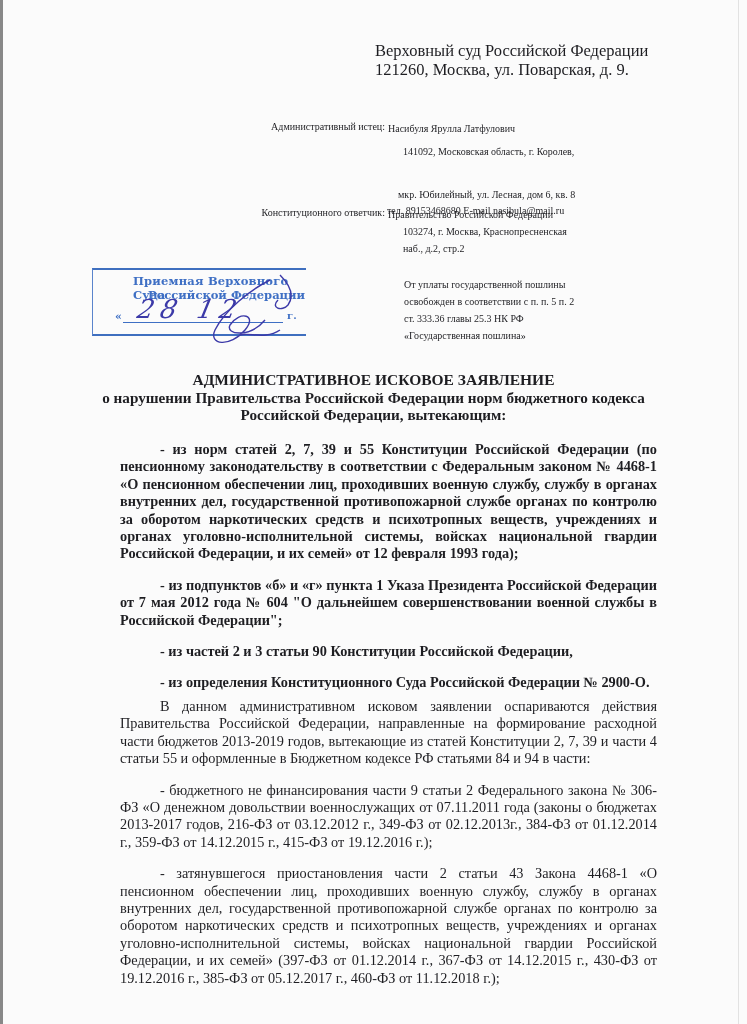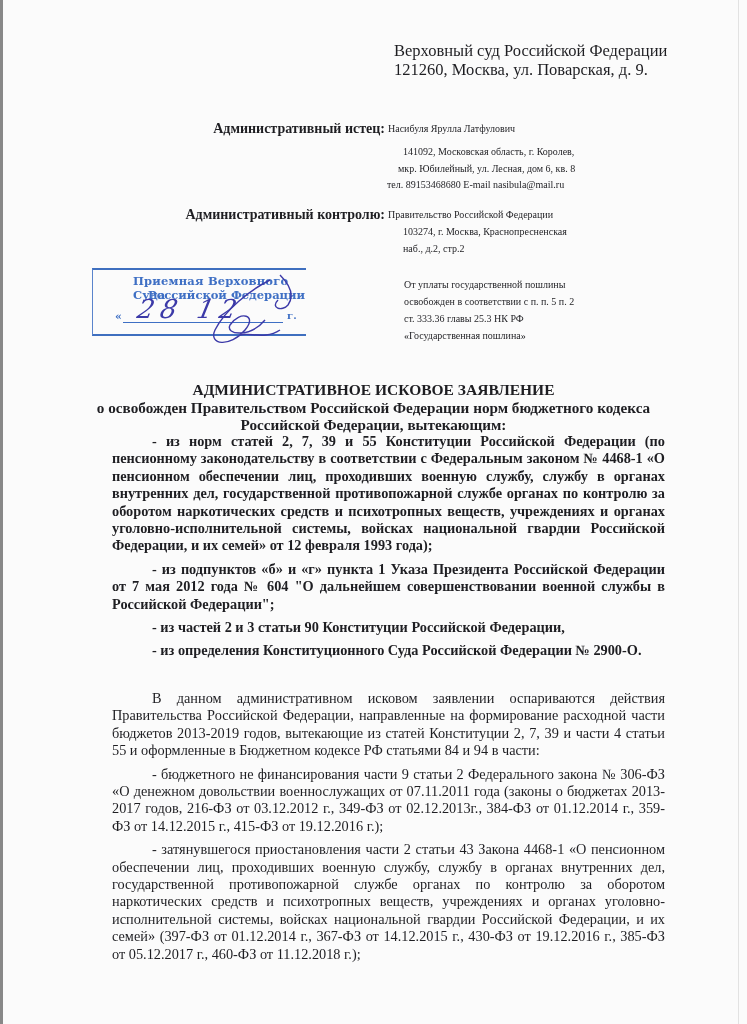--- a/index.html
+++ b/index.html
@@ -7,57 +7,57 @@
     width: 747px; height: 1024px; overflow: hidden;
     background: #fbfbfb;
     font-family: "Liberation Serif", serif;
     color: #1e1e22;
     position: relative;
   }
   .page { position: absolute; left: 0; top: 0; width: 747px; height: 1024px; }
   .left-edge { position: absolute; left: 0; top: 0; width: 3px; height: 1024px; background: #2a2a2a; opacity: .55; }
   .right-edge { position: absolute; right: 8px; top: 0; width: 1px; height: 1024px; background: #e2e2e2; }
   .abs { position: absolute; }
-  .court { left: 394px; top: 41px; font-size: 16.5px; line-height: 19px; }
-  .party-label { font-weight: bold; font-size: 14px; text-align: right; }
+  .court { left: 375px; top: 41px; font-size: 16.5px; line-height: 19px; }
+  .party-label { font-weight: normal; font-size: 10px; text-align: right; }
   .party-text { font-size: 10px; line-height: 16.5px; }
   .plaintiff-label { left: 150px; width: 235px; top: 121px; }
   .plaintiff-name { left: 388px; top: 121px; }
   .plaintiff-addr { left: 387px; top: 144px; }
   .plaintiff-addr div:nth-child(1) { padding-left: 16px; }
-  .plaintiff-addr div:nth-child(2) { padding-left: 11px; }
+  .plaintiff-addr div:nth-child(2) { padding-left: 11px; margin-top: 26px; }
   .plaintiff-addr div:nth-child(3) { padding-left: 0px; }
   .defendant-label { left: 150px; width: 235px; top: 207px; }
   .defendant-name { left: 388px; top: 207px; }
   .defendant-addr { left: 403px; top: 224px; }
   .fee { left: 404px; top: 276px; font-size: 10px; line-height: 17px; }
   .stamp {
     left: 92px; top: 268px; width: 213px; height: 64px;
     border-top: 2px solid #3f6fbf; border-bottom: 2px solid #3f6fbf; border-left: 1.5px solid #5a84cc;
     color: #3e6fc4; font-family: "DejaVu Serif", serif; font-weight: bold;
   }
   .stamp .l1 { position: absolute; left: 40px; top: 4px; font-size: 11.5px; letter-spacing: .2px; }
   .stamp .l2 { position: absolute; left: 55px; top: 18px; font-size: 11.5px; }
   .stamp .quote { position: absolute; left: 22px; top: 40px; font-size: 11px; }
   .stamp .line { position: absolute; left: 30px; top: 52px; width: 160px; border-bottom: 1px solid #3e6fc4; }
   .stamp .g { position: absolute; left: 194px; top: 40px; font-size: 10px; }
   .stamp .hand {
     position: absolute; left: 45px; top: 24px; font-family: "DejaVu Serif", serif; font-style: italic;
     font-weight: normal; color: #3c3aa8; font-size: 26px; letter-spacing: 6px; transform: skewX(-12deg);
   }
   .sig { position: absolute; left: 170px; top: 260px; }
-  .title { left: 0; width: 747px; top: 371px; text-align: center; font-weight: bold; font-size: 15.2px; line-height: 17.5px; margin-top: 10px; }
+  .title { left: 0; width: 747px; top: 371px; text-align: center; font-weight: bold; font-size: 15.2px; line-height: 17.5px; }
   .title .t1 { font-size: 15.5px; }
   .body-block { left: 106px; width: 565px; font-size: 14.3px; line-height: 17.4px; }
   .bold { font-weight: bold; }
   .just { text-align: justify; text-align-last: left; }
   .indent { text-indent: 40px; }
   .derive { top: 427px; }
   .main-text { top: 684px; }
-  p { margin: 6px; }
+  p { margin: 14px; }
 </style>
 </head>
 <body>
 
 <div class="page">
   <div class="left-edge"></div>
   <div class="right-edge"></div>
 
   <div class="abs court">
     <div>Верховный суд Российской Федерации</div>
@@ -65,21 +65,21 @@
   </div>
 
   <div class="abs party-label plaintiff-label">Административный истец:</div>
   <div class="abs party-text plaintiff-name">Насибуля Ярулла Латфулович</div>
   <div class="abs party-text plaintiff-addr">
     <div>141092, Московская область, г. Королев,</div>
     <div>мкр. Юбилейный, ул. Лесная, дом 6, кв. 8</div>
     <div>тел. 89153468680 E-mail nasibula@mail.ru</div>
   </div>
 
-  <div class="abs party-label defendant-label">Административный контролю:</div>
+  <div class="abs party-label defendant-label">Конституционного ответчик:</div>
   <div class="abs party-text defendant-name">Правительство Российской Федерации</div>
   <div class="abs party-text defendant-addr">
     <div>103274, г. Москва, Краснопресненская</div>
     <div>наб., д.2, стр.2</div>
   </div>
 
   <div class="abs stamp">
     <span class="l1">Приемная Верховного Суда</span>
     <span class="l2">Российской Федерации</span>
     <span class="quote">«</span>
@@ -93,21 +93,21 @@
 
   <div class="abs fee">
     <div>От уплаты государственной пошлины</div>
     <div>освобожден в соответствии с п. п. 5 п. 2</div>
     <div>ст. 333.36 главы 25.3 НК РФ</div>
     <div>«Государственная пошлина»</div>
   </div>
 
   <div class="abs title">
     <div class="t1">АДМИНИСТРАТИВНОЕ ИСКОВОЕ ЗАЯВЛЕНИЕ</div>
-    <div style="width:575px;margin:0 auto;">о освобожден Правительством Российской Федерации норм бюджетного кодекса Российской Федерации, вытекающим:</div>
+    <div style="width:575px;margin:0 auto;">о нарушении Правительства Российской Федерации норм бюджетного кодекса Российской Федерации, вытекающим:</div>
   </div>
 
   <div class="abs body-block derive bold">
     <p class="just indent">- из норм статей 2, 7, 39 и 55 Конституции Российской Федерации (по пенсионному законодательству в соответствии с Федеральным законом № 4468-1 «О пенсионном обеспечении лиц, проходивших военную службу, службу в органах внутренних дел, государственной противопожарной службе органах по контролю за оборотом наркотических средств и психотропных веществ, учреждениях и органах уголовно-исполнительной системы, войсках национальной гвардии Российской Федерации, и их семей» от 12 февраля 1993 года);</p>
     <p class="just indent">- из подпунктов «б» и «г» пункта 1 Указа Президента Российской Федерации от 7 мая 2012 года № 604 "О дальнейшем совершенствовании военной службы в Российской Федерации";</p>
     <p class="just indent">- из частей 2 и 3 статьи 90 Конституции Российской Федерации,</p>
     <p class="just indent">- из определения Конституционного Суда Российской Федерации № 2900-О.</p>
   </div>
 
   <div class="abs body-block main-text">

